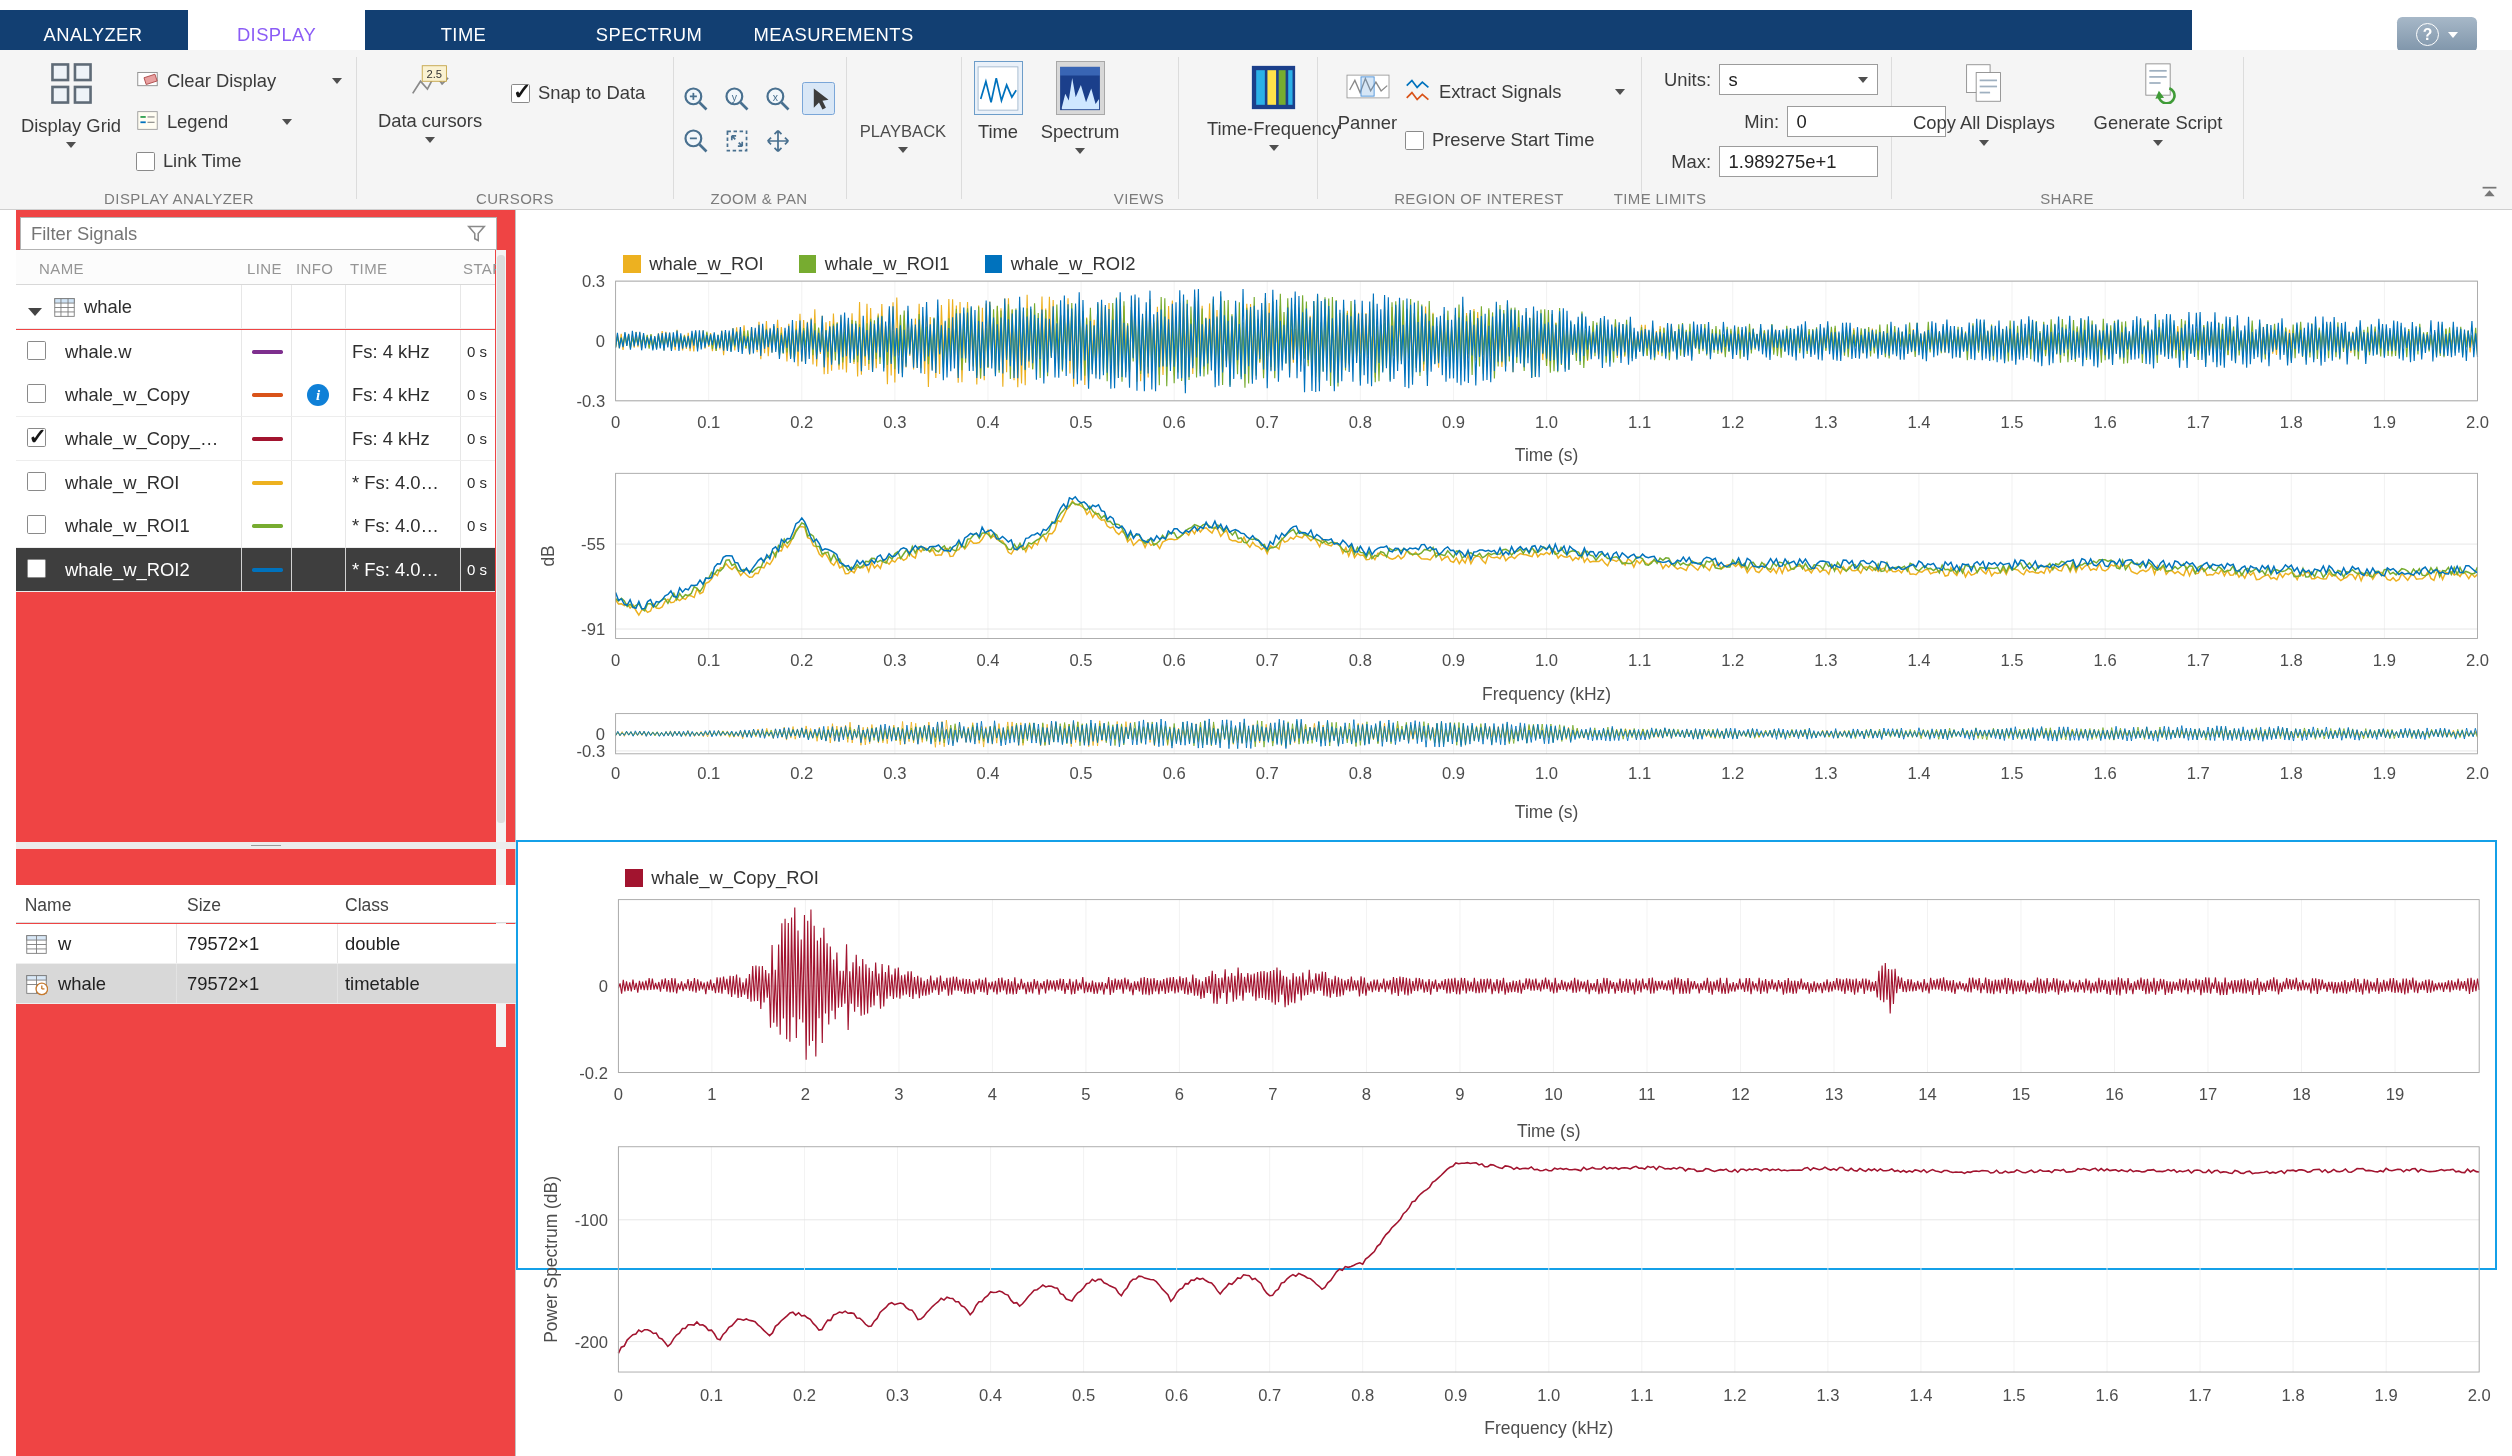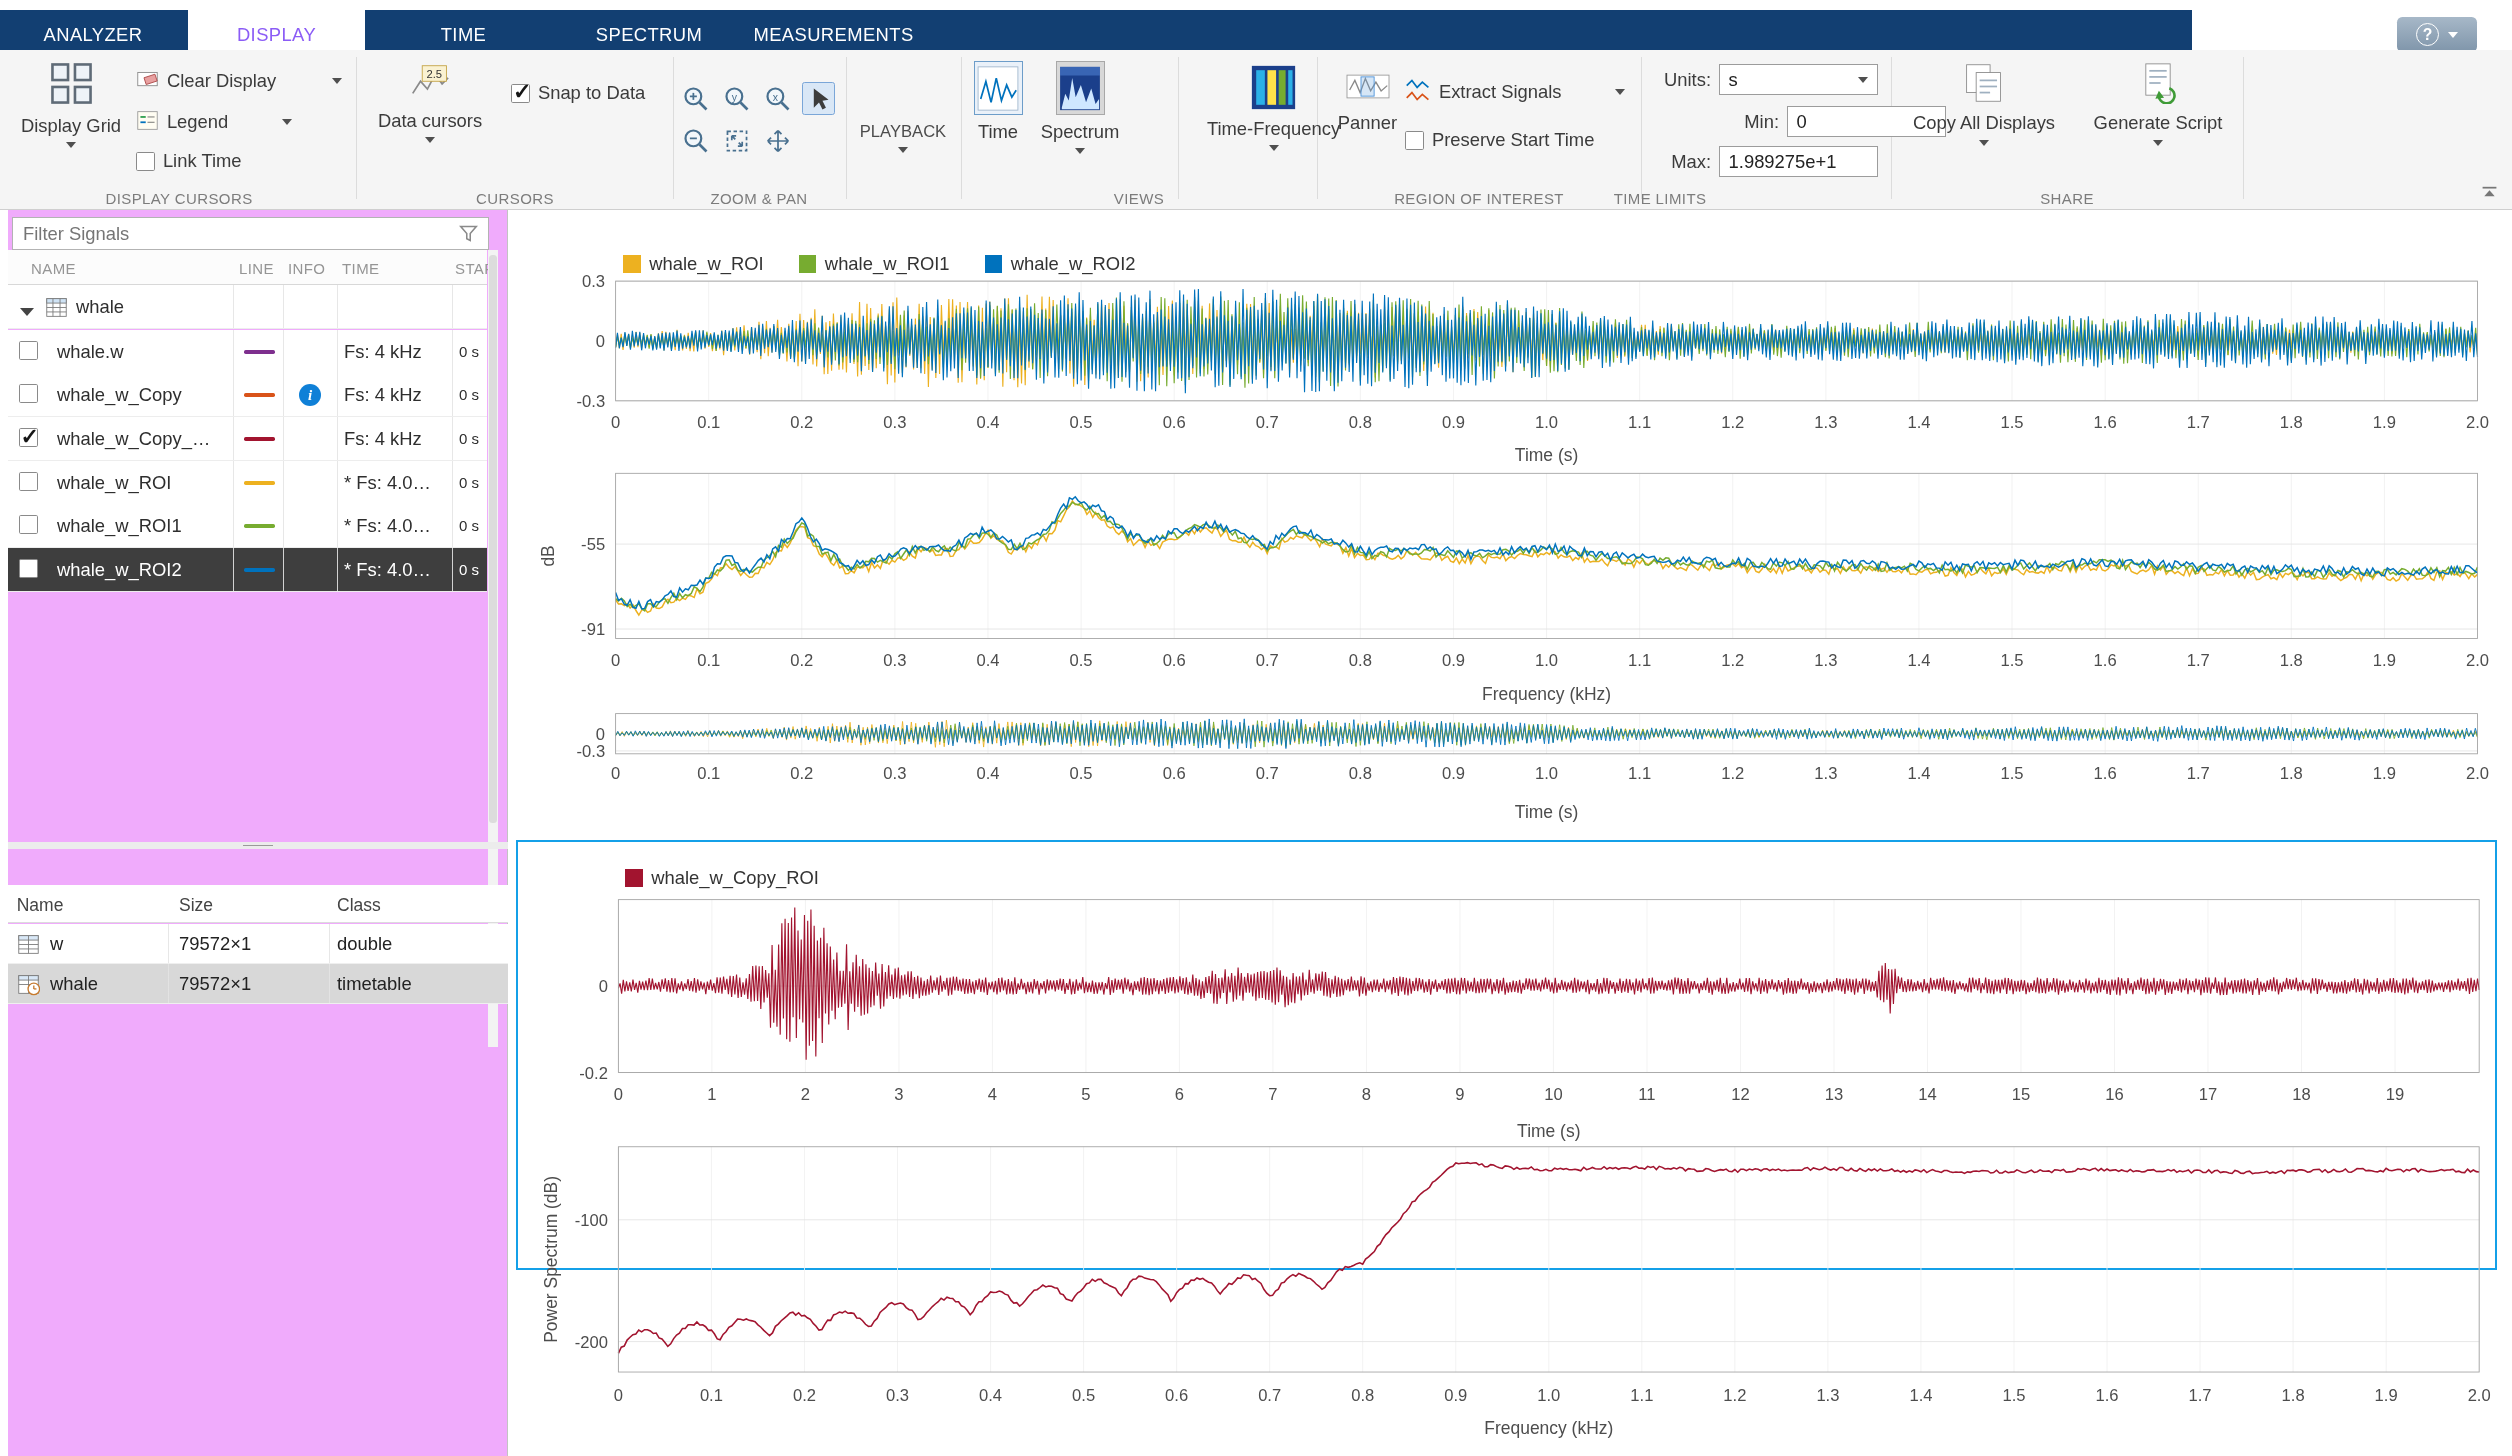--- a/index.html
+++ b/index.html
@@ -36,21 +36,21 @@
   .iconbox.active-blue{border:1.7px solid #6d9dc9;background:#eaf1f9}
   .iconbox.active-gray{background:#d8d8d8;border-color:#a8a8a8}
   .tl-label{display:inline-block;width:65px;text-align:right;font-size:18.4px;color:#3b3b3b}
   .tl-box{width:159px;height:31px;border:0.9px solid #9c9c9c;background:#fff;font-size:18.4px;color:#222;
           display:flex;align-items:center;padding:0 8.7px}
   .tl-box .caret{margin-left:auto}
   input.tl-input{width:159px;height:31px;border:0.9px solid #9c9c9c;background:#fff;font-size:18.4px;color:#222;
           padding:0 8.7px;font-family:"Liberation Sans",sans-serif}
 
   
-  .left-panel{position:absolute;left:8px;top:210px;width:500px;height:1247px;background:#f0abfc;border-right:0.9px solid #c3c3c3}
+  .left-panel{position:absolute;left:16px;top:210px;width:500px;height:1247px;background:#ef4444;border-right:0.9px solid #c3c3c3}
   .filter-box{position:absolute;left:3.5px;top:7px;width:477px;height:33px;border:0.9px solid #b3b3b3;background:#fff;
         font-size:18.4px;color:#555;padding:0 35px 0 10.5px;font-family:"Liberation Sans",sans-serif}
   .funnel{position:absolute;left:451px;top:14px}
   .colgrid{background-image:linear-gradient(#e4e4e4,#e4e4e4),linear-gradient(#e4e4e4,#e4e4e4),linear-gradient(#e4e4e4,#e4e4e4),linear-gradient(#e4e4e4,#e4e4e4);
         background-size:0.9px 100%,0.9px 100%,0.9px 100%,0.9px 100%;background-position:225px 0,275px 0,329px 0,444px 0;background-repeat:no-repeat}
   .sig-header{position:absolute;left:0;top:40px;width:479px;height:35px;border-bottom:0.9px solid #d8d8d8;background:#fcfcfc}
   .sig-header span{position:absolute;top:9.6px;font-size:15px;color:#959595;letter-spacing:0.4px}
   .sig-row{position:absolute;left:0;width:479px;height:44px;background-color:#fff;border-bottom:0.9px solid #ededed}
   .sig-row.selected{background-color:#3e3e3e}
   .sig-row.selected .sig-name,.sig-row.selected .sig-time,.sig-row.selected .sig-start{color:#fff}
@@ -154,21 +154,21 @@
             <line x1="13" y1="15" x2="21" y2="15" stroke="#666"></line>
           </svg>
       </span>
       <span class="btn-label">Legend</span>
       <span class="caret"></span>
     </div>
     <div class="abs row-btn" style="left:136px;top:100px">
       <span class="cb"></span>
       <span class="btn-label">Link Time</span>
     </div>
-    <span class="section-label" style="left:179px">DISPLAY CURSORS</span>
+    <span class="section-label" style="left:179px">DISPLAY ANALYZER</span>
 
     <div class="abs big-btn" style="left:376px;top:14px;width:108px">
       <span>
         <svg width="38" height="38" viewBox="0 0 44 44">
             <polyline points="2,34 11,20 19,29 28,12 36,23 43,16" fill="none" stroke="#8a8a8a" stroke-width="2"></polyline>
         <rect x="13" y="2" width="28" height="18" fill="#faf2d2" stroke="#c2a141"></rect>
         <text x="27" y="16" font-size="13" text-anchor="middle" fill="#333">2.5</text>
           </svg>
       </span>
       <span class="btn-label">Data cursors</span>

